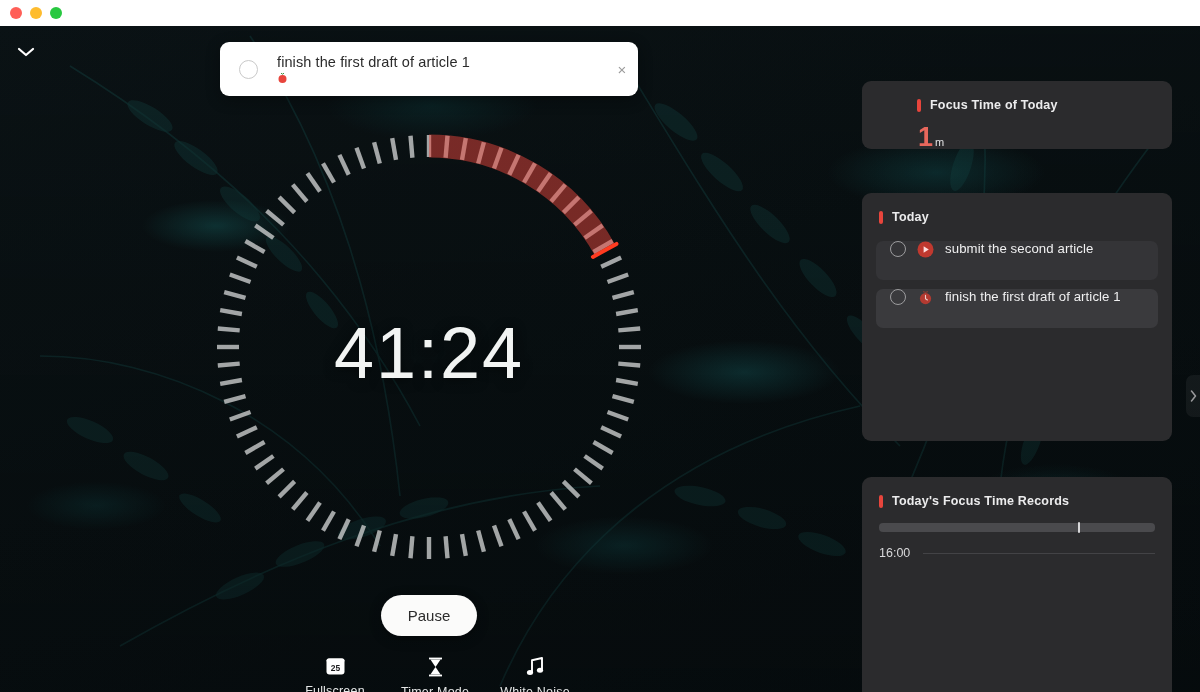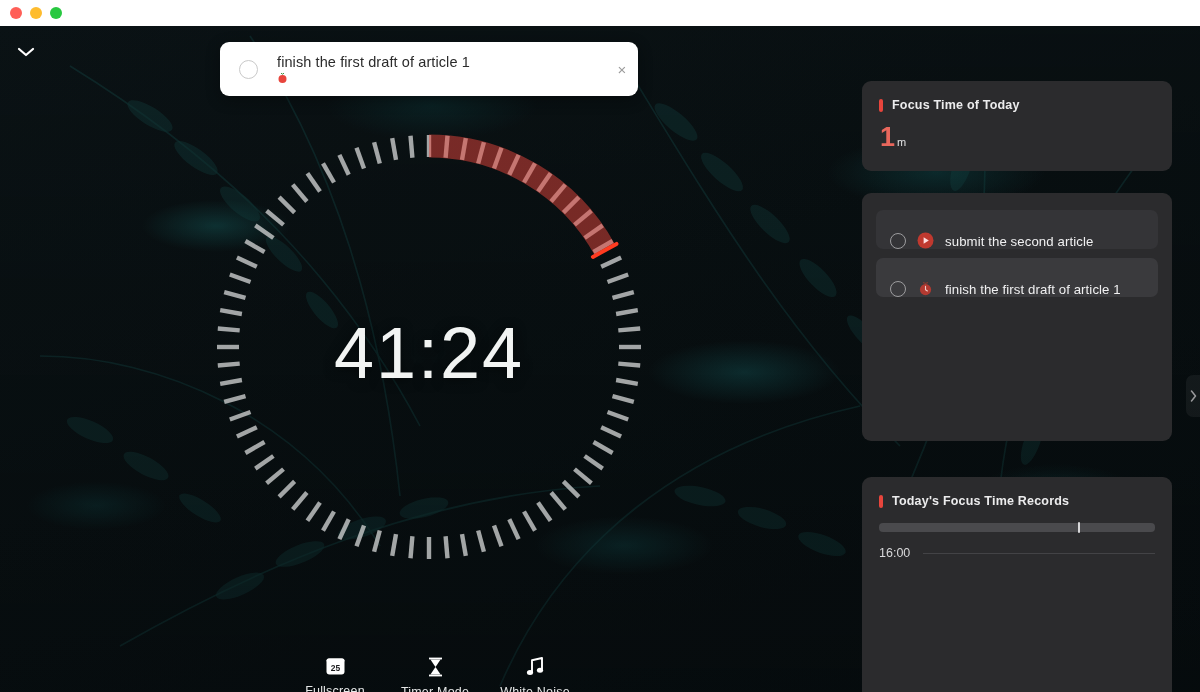--- a/index.html
+++ b/index.html
@@ -74,36 +74,36 @@
     box-shadow:0 3px 12px rgba(0,0,0,.4);
   }
 
   
   .tools { position:absolute; left:290px; top:630px; width:290px; display:flex; justify-content:space-between; }
   .tool { display:flex; flex-direction:column; align-items:center; gap:7px; cursor:pointer; width:90px; }
   .tool-label { font-size:12.5px; color:#e6e8e8; letter-spacing:.2px; }
 
   
   .panel { position:absolute; left:862px; width:310px; background:#2b2b2d; border-radius:9px; }
-  .p-focus  { top:55px;  height:90px; }
+  .p-focus  { top:55px;  height:68px;padding-left:38px; }
   .p-today  { top:167px; height:248px; }
   .p-records{ top:451px; height:239px; border-bottom-left-radius:0; border-bottom-right-radius:0; }
 
   .p-head { display:flex; align-items:center; gap:9px; padding:17px 0 0 17px; }
   .p-bar { width:4px; height:13px; background:#e8453c; border-radius:2px; flex:none; }
   .p-title { font-size:12.5px; color:#ececed; font-weight:bold; letter-spacing:.2px; }
 
   .focus-val { padding:12px 0 0 18px; display:flex; align-items:baseline; gap:2px; }
   .focus-num { font-size:27px; color:#e8675c; font-weight:bold; line-height:1; }
   .focus-unit { font-size:11px; color:#e3e3e4; }
 
   .tasklist { padding:17px 14px 0 14px; display:flex; flex-direction:column; gap:9px; }
   .task {
     height:39px; background:#343437; border-radius:7px;
-    display:flex; align-items:flex-end; padding-left:14px; gap:11px; cursor:pointer;
+    display:flex; align-items:flex-start; padding-left:14px; gap:11px; cursor:pointer;
   }
   .task.alt { background:#3a3a3d; }
   .t-check { width:16px; height:16px; border:1.3px solid #9c9c9e; border-radius:50%; flex:none; }
   .t-text { font-size:13.2px; color:#f0f0f1; letter-spacing:.1px; }
 
   
   .rec-slider { margin:15px 17px 0 17px; height:9px; background:#4a4a4d; border-radius:4px; position:relative; cursor:pointer; }
   .rec-handle { position:absolute; top:-1px; left:71.5%; width:2px; height:11px; background:#d8d8da; border-radius:1px; }
   .rec-rows { margin-top:14px; }
   .rec-row { display:flex; align-items:center; padding-left:17px; }
@@ -268,20 +268,21 @@
           <line x1="183.8" y1="49.5" x2="178.1" y2="28.2" stroke="#c6c8c8" stroke-width="4.4" stroke-linecap="butt" opacity="0.82"></line>
           <line x1="200.0" y1="45.9" x2="196.2" y2="24.2" stroke="#c6c8c8" stroke-width="4.4" stroke-linecap="butt" opacity="0.82"></line>
           <line x1="216.4" y1="43.7" x2="214.5" y2="21.8" stroke="#c6c8c8" stroke-width="4.4" stroke-linecap="butt" opacity="0.82"></line>
         </g>
       <path id="arc" fill="none" stroke-linecap="butt" d="M 233.0 32.0 A 201 201 0 0 1 409.1 136.2" stroke="#e8453c" stroke-width="23" opacity="0.5"></path>
       <line id="marker" stroke-width="4" stroke-linecap="round" x1="396.9" y1="142.9" x2="420.5" y2="129.9" stroke="#ff3b20"></line>
     </svg>
 
     <div class="timer">41:24</div>
 
+    <button class="pause">Pause</button>
 
     <div class="tools">
       <div class="tool">
         <svg width="21" height="21" viewBox="0 0 21 21">
           <rect x="1.5" y="2.5" width="18" height="16" rx="3" fill="#ffffff"></rect>
           <rect x="1.5" y="2.5" width="18" height="4" rx="2" fill="#ffffff"></rect>
           <text x="10.5" y="15" font-size="8.5" font-weight="bold" text-anchor="middle" fill="#1b1b1d" font-family="Liberation Sans, sans-serif">25</text>
         </svg>
         <div class="tool-label">Fullscreen</div>
       </div>
@@ -311,20 +312,24 @@
         <div class="p-bar"></div>
         <div class="p-title">Focus Time of Today</div>
       </div>
       <div class="focus-val">
         <span class="focus-num">1</span>
         <span class="focus-unit">m</span>
       </div>
     </div>
 
     <div class="panel p-today">
+      <div class="p-head">
+        <div class="p-bar"></div>
+        <div class="p-title">Today</div>
+      </div>
       <div class="tasklist">
 
         <div class="task">
           <div class="t-check"></div>
           <svg width="17" height="17" viewBox="0 0 17 17">
             <circle cx="8.5" cy="8.5" r="8" fill="#c0392f"></circle>
             <path d="M6.6 5.2 L11.8 8.5 L6.6 11.8 Z" fill="#ffdede"></path>
           </svg>
           <div class="t-text">submit the second article</div>
         </div>

